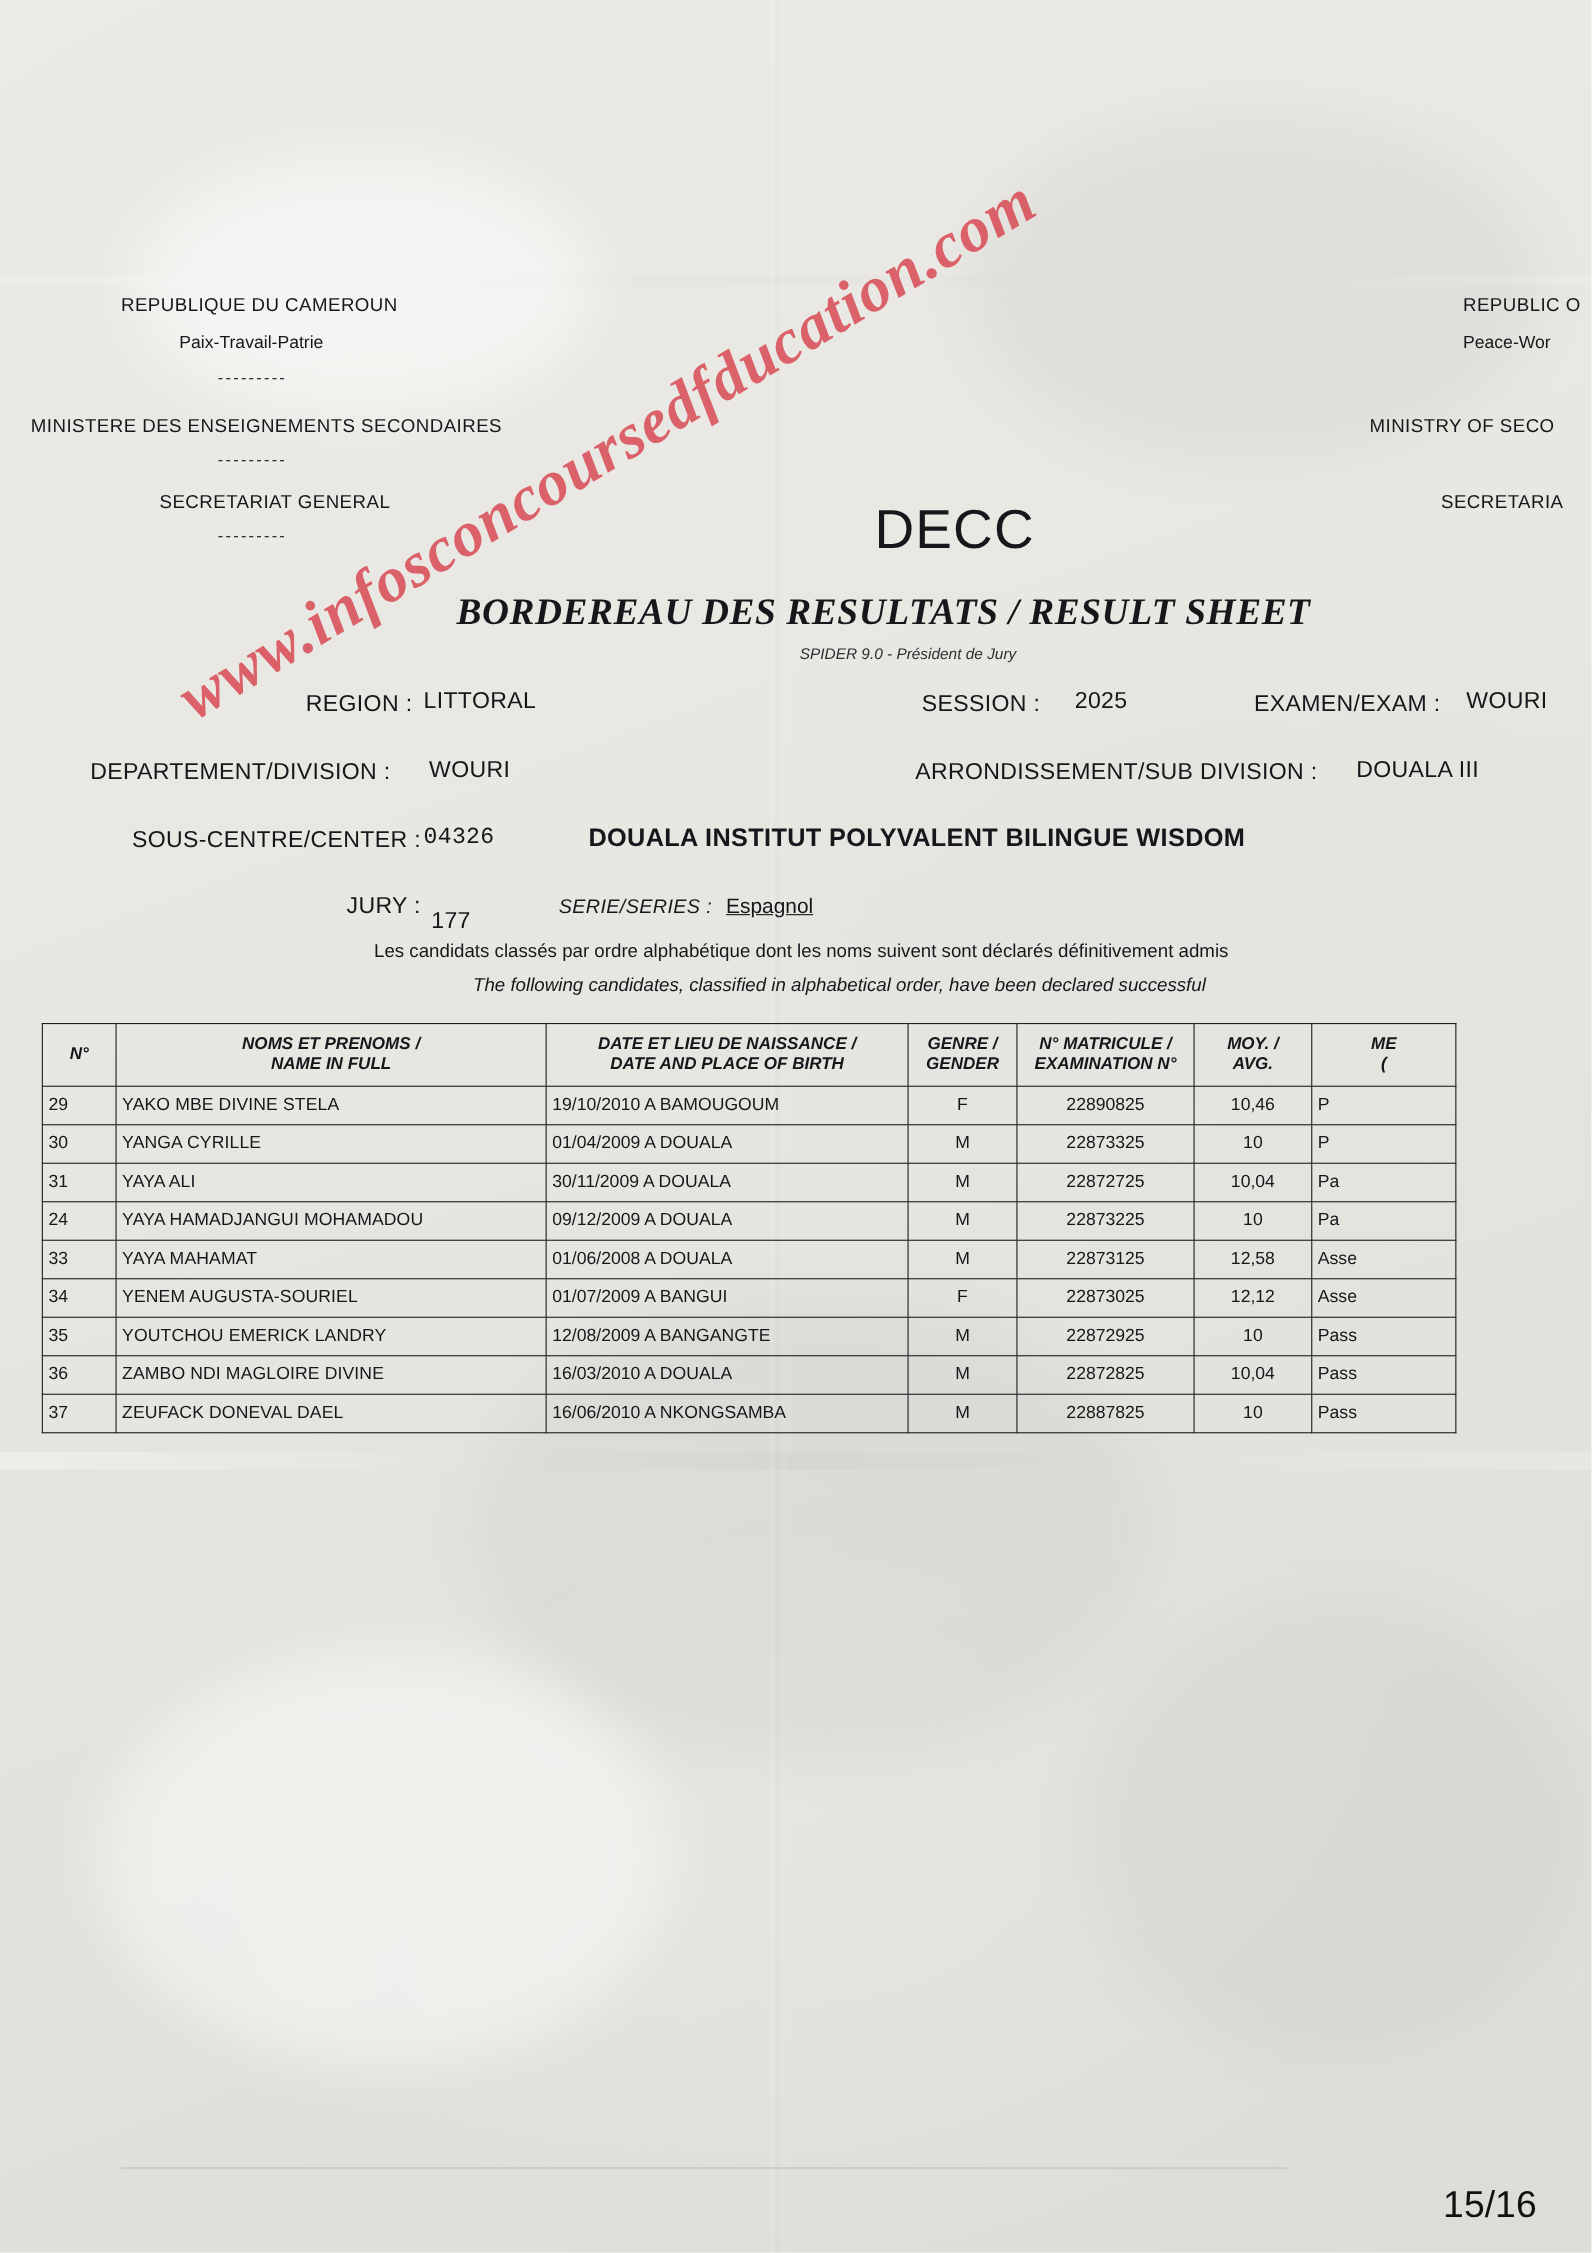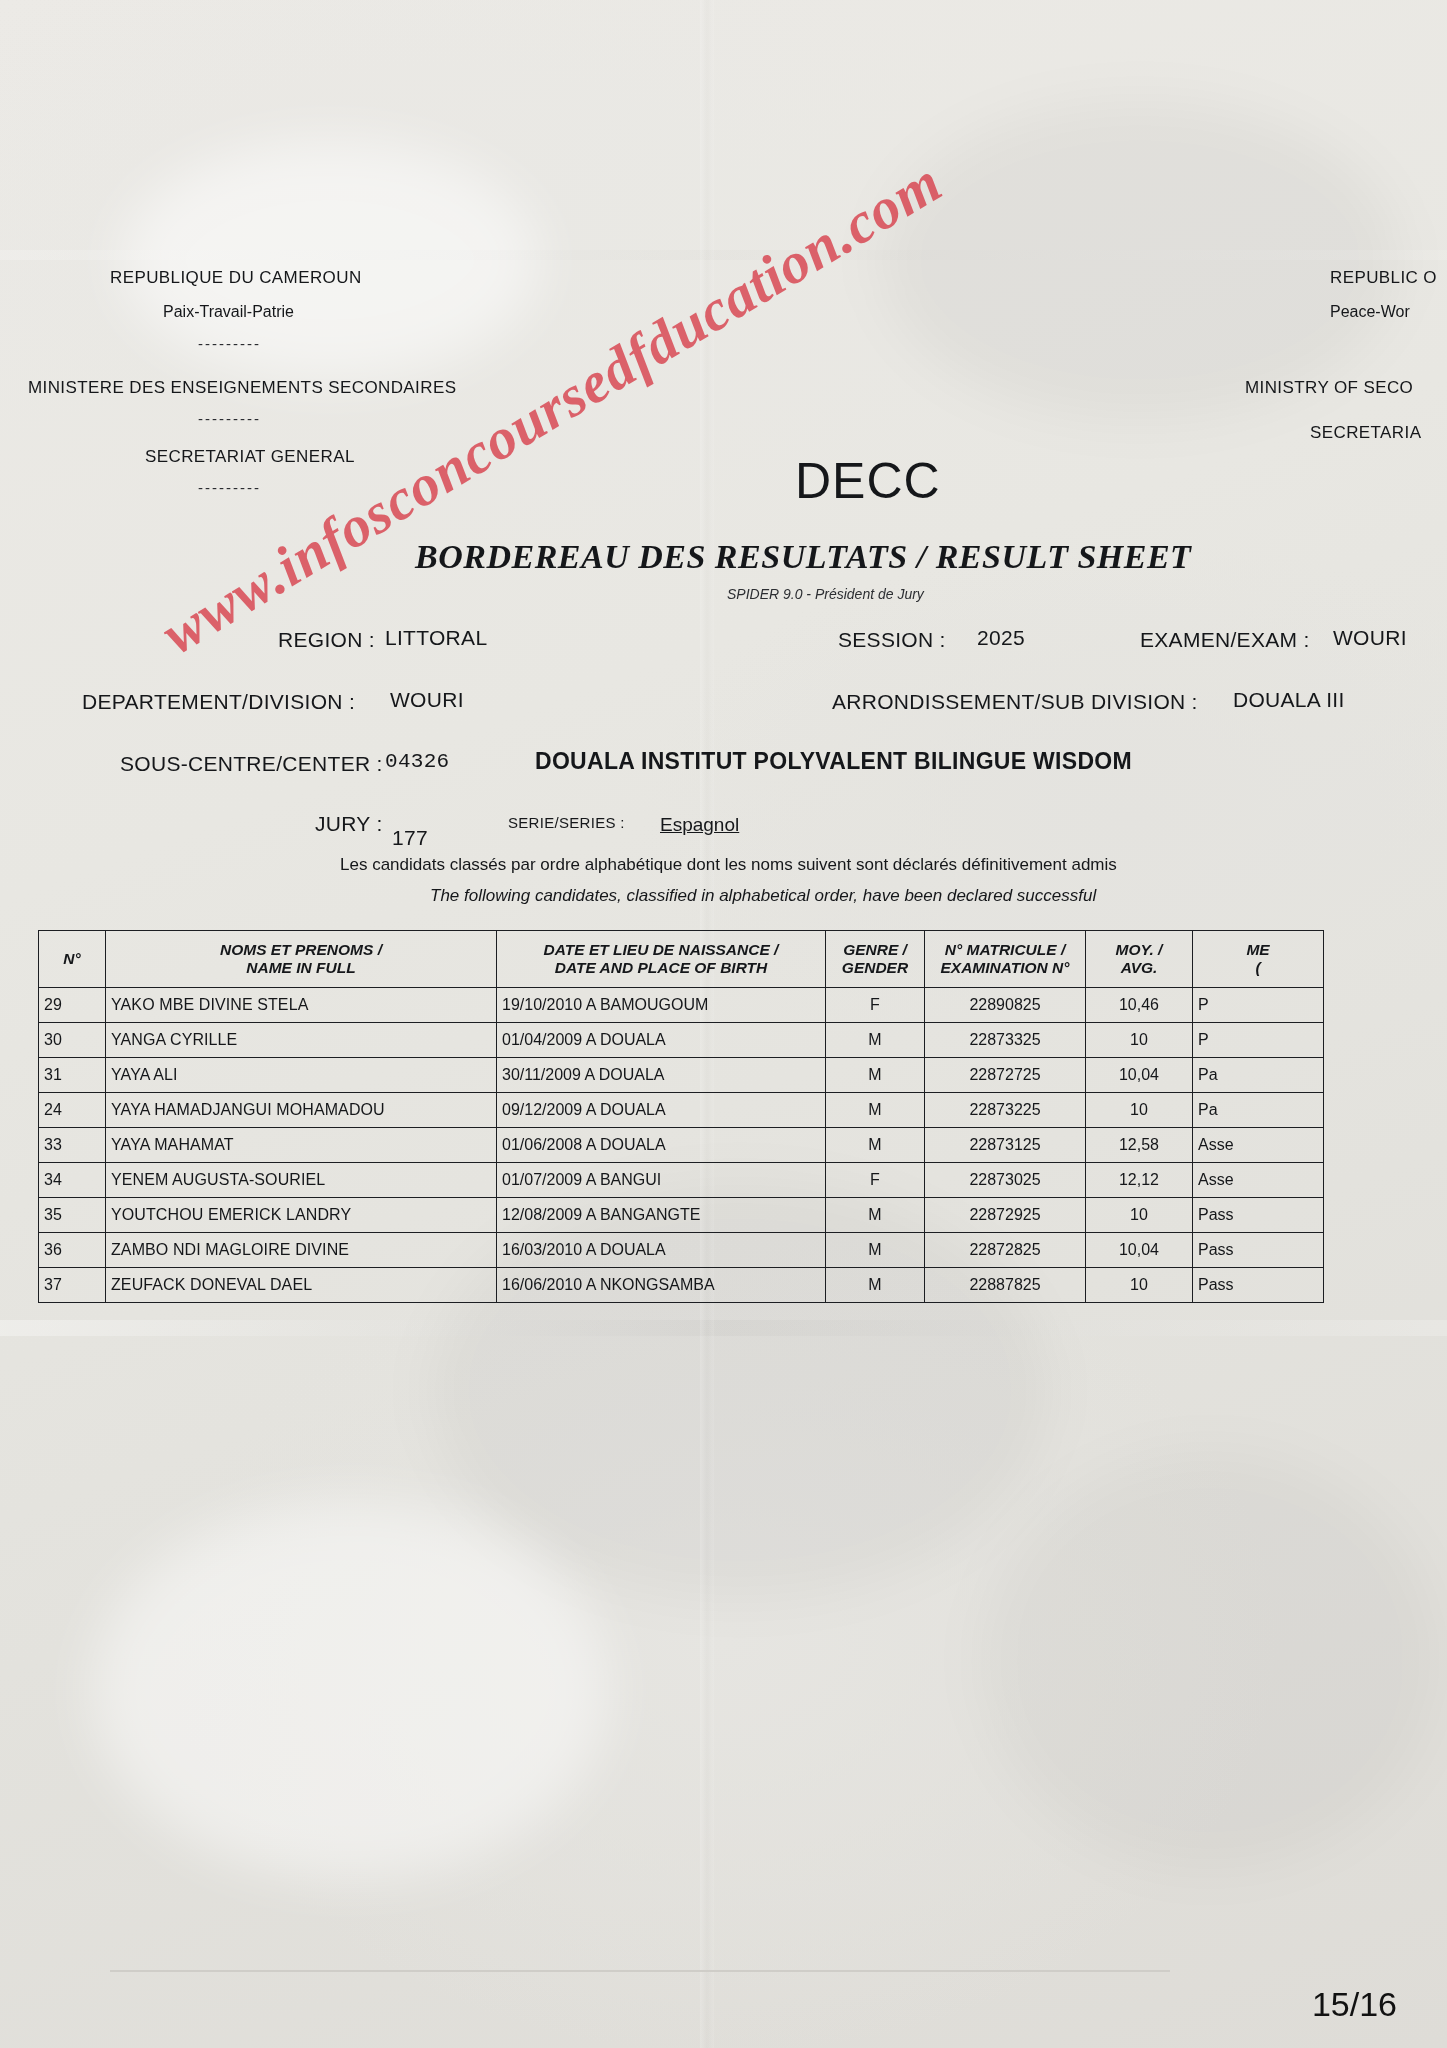--- a/index.html
+++ b/index.html
@@ -173,21 +173,21 @@
   <div class="txt hdr-small" style="left:163px; top:303px;">Paix-Travail-Patrie</div>
   <div class="txt dashes" style="left:198px; top:335px;">---------</div>
   <div class="txt hdr-line" style="left:28px; top:378px;">MINISTERE DES ENSEIGNEMENTS SECONDAIRES</div>
   <div class="txt dashes" style="left:198px; top:410px;">---------</div>
   <div class="txt hdr-line" style="left:145px; top:447px;">SECRETARIAT GENERAL</div>
   <div class="txt dashes" style="left:198px; top:479px;">---------</div>
 
   <div class="txt hdr-line" style="left:1330px; top:268px;">REPUBLIC O</div>
   <div class="txt hdr-small" style="left:1330px; top:303px;">Peace-Wor</div>
   <div class="txt hdr-line" style="left:1245px; top:378px;">MINISTRY OF SECO</div>
-  <div class="txt hdr-line" style="left:1310px; top:423px;">SECRETARIA</div>
+  <div class="txt hdr-line" style="left:1310px; top:447px;">SECRETARIA</div>
 
   <div class="txt title-decc" style="left:795px; top:452px;">DECC</div>
   <div class="txt title-bord" style="left:415px; top:538px;">BORDEREAU DES RESULTATS / RESULT SHEET</div>
   <div class="txt subtitle-spider" style="left:727px; top:586px;">SPIDER 9.0 - Président de Jury</div>
 
   <div class="txt field" style="left:278px; top:628px;">REGION :</div>
   <div class="txt field val" style="left:385px; top:626px;">LITTORAL</div>
 
   <div class="txt field" style="left:838px; top:628px;">SESSION :</div>
   <div class="txt field val" style="left:957px; top:626px;margin-left:20px;">2025</div>
@@ -200,21 +200,21 @@
 
   <div class="txt field" style="left:832px; top:690px;">ARRONDISSEMENT/SUB DIVISION :</div>
   <div class="txt field val" style="left:1233px; top:688px;">DOUALA III</div>
 
   <div class="txt field" style="left:120px; top:752px;">SOUS-CENTRE/CENTER :</div>
   <div class="txt field val" style="left:385px; top:750px;font-family:Liberation Mono, monospace;">04326</div>
   <div class="txt centre-name" style="left:535px; top:748px;">DOUALA INSTITUT POLYVALENT BILINGUE WISDOM</div>
 
   <div class="txt field" style="left:315px; top:812px;">JURY :</div>
   <div class="txt field val" style="left:392px; top:810px;margin-top:16px;">177</div>
-  <div class="txt field" style="left:508px; top:814px; font-size:15px;">SERIE/SERIES :</div>
+  <div class="txt field" style="left:508px; top:814px; font-size:18px;font-style:italic;">SERIE/SERIES :</div>
   <div class="txt serie-val" style="left:660px; top:814px;">Espagnol</div>
 
   <div class="txt note-fr" style="left:340px; top:855px;">Les candidats classés par ordre alphabétique dont les noms suivent sont déclarés définitivement admis</div>
   <div class="txt note-en" style="left:430px; top:886px;">The following candidates, classified in alphabetical order, have been declared successful</div>
 
   <div id="table-wrap">
     <table class="results">
       <thead>
         <tr>
           <th class="col-num"><span>N°</span></th>

